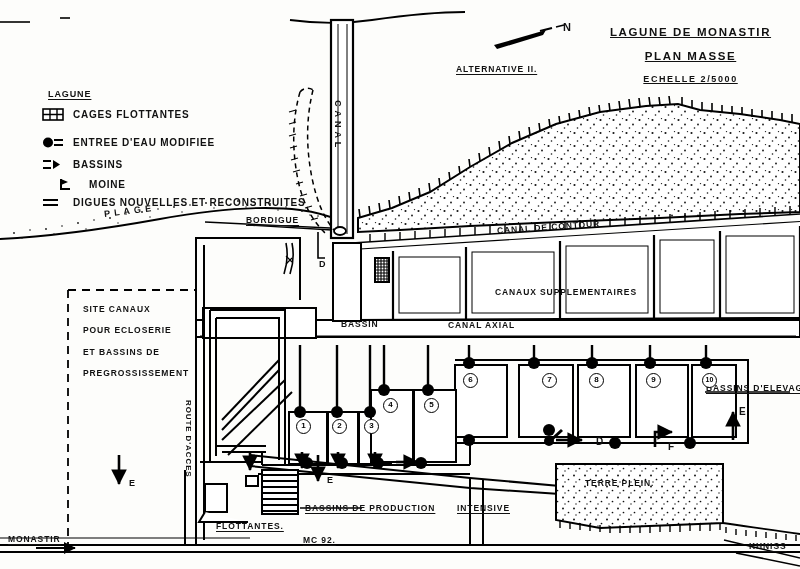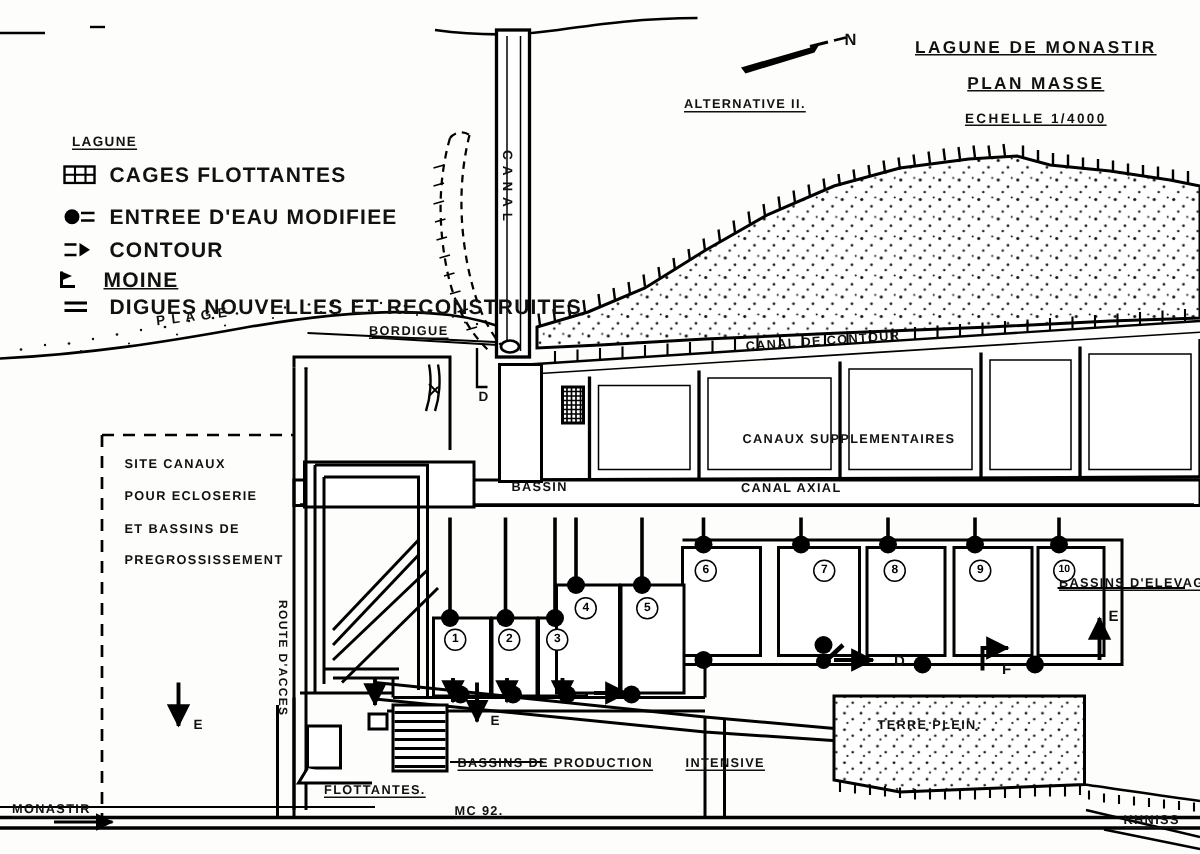--- a/index.html
+++ b/index.html
@@ -31,21 +31,21 @@
   }
   .lbl.u { text-decoration: underline; text-underline-offset: 2px; }
   .vert { transform-origin: left top; }
   .title-block { text-align: center; }
   .title-block div { letter-spacing: 1.6px; }
   .legend-row {
     position: absolute;
     display: flex;
     align-items: center;
     gap: 9px;
-    font-size: 14px;
+    font-size: 10px;
     font-weight: 700;
     letter-spacing: 0.8px;
     color: #111;
     white-space: nowrap;
     padding-left: 16px;
   }
   .legend-sym { width: 22px; height: 13px; flex: none; position: relative; }
   .bnum {
     position: absolute;
     width: 13px; height: 13px;
@@ -388,21 +388,21 @@
     <g fill="none" stroke="#000" stroke-width="1.8" stroke-dasharray="8 6">
       <path d="M68,290 L196,290"></path>
       <path d="M68,290 L68,545"></path>
       <path d="M68,545 L68,545"></path>
     </g>
   </svg>
 
   <div class="lbl title-block" style="left:610px; top:25px; font-size:11.5px;text-decoration:underline;">
     <div>LAGUNE DE MONASTIR</div>
     <div style="margin-top:8px;">PLAN MASSE</div>
-    <div style="margin-top:9px; font-size:9px;">ECHELLE  1/4000</div>
+    <div style="margin-top:9px; font-size:9px;">ECHELLE  2/5000</div>
   </div>
 
   <div class="lbl u" style="left:48px; top:88px; font-size:9px;">LAGUNE</div>
 
   <div class="legend-row" style="left:26px; top:108px;">
     <span class="legend-sym">
       <svg width="22" height="13" viewBox="0 0 22 13">
         <rect x="1" y="1" width="20" height="11" fill="#fff" stroke="#000" stroke-width="1.6"></rect>
         <path d="M8,1 V12 M15,1 V12 M1,6.5 H21" stroke="#000" stroke-width="1.4"></path>
       </svg>
@@ -420,24 +420,24 @@
     <span>ENTREE D'EAU MODIFIEE</span>
   </div>
 
   <div class="legend-row" style="left:26px; top:158px;">
     <span class="legend-sym">
       <svg width="22" height="13" viewBox="0 0 22 13">
         <path d="M1,3 H9 M1,10 H9" stroke="#000" stroke-width="1.8"></path>
         <path d="M11,2 L18,6.5 L11,11 Z" fill="#000"></path>
       </svg>
     </span>
-    <span>CONTOUR</span>
-  </div>
-
-  <div class="legend-row" style="left:22px; top:178px;text-decoration:underline;">
+    <span>BASSINS</span>
+  </div>
+
+  <div class="legend-row" style="left:42px; top:178px;">
     <span class="legend-sym">
       <svg width="22" height="13" viewBox="0 0 22 13">
         <path d="M3,1 L10,4 L3,7 Z" fill="#000"></path>
         <path d="M3,1 V12" stroke="#000" stroke-width="2"></path>
         <path d="M3,11 H12" stroke="#000" stroke-width="2"></path>
       </svg>
     </span>
     <span>MOINE</span>
   </div>
 
@@ -460,21 +460,21 @@
   <div class="lbl" style="left:104px; top:205px; font-size:9px; transform:rotate(-7deg);">P L A G E</div>
 
   <div class="lbl u" style="left:246px; top:215px; font-size:8.5px;">BORDIGUE</div>
 
   <div class="lbl" style="left:497px; top:222px; font-size:8.5px; transform:rotate(-4deg);">CANAL  DE  CONTOUR</div>
 
   <div class="lbl" style="left:341px; top:319px; font-size:8.5px;">BASSIN</div>
 
   <div class="lbl" style="left:495px; top:287px; font-size:8.5px;">CANAUX   SUPPLEMENTAIRES</div>
 
-  <div class="lbl" style="left:494px; top:320px; font-size:8.5px;">CANAL   AXIAL</div>
+  <div class="lbl" style="left:448px; top:320px; font-size:8.5px;">CANAL   AXIAL</div>
 
   <div class="lbl u" style="left:706px; top:383px; font-size:8.5px;">BASSINS D'ELEVAGE</div>
 
   <div class="lbl u" style="left:305px; top:503px; font-size:8.5px;">BASSINS DE PRODUCTION</div>
 
   <div class="lbl u" style="left:457px; top:503px; font-size:8.5px;">INTENSIVE</div>
 
   <div class="lbl" style="left:585px; top:478px; font-size:8.5px;">TERRE PLEIN.</div>
 
   <div class="lbl u" style="left:216px; top:521px; font-size:8.5px;">FLOTTANTES.</div>

